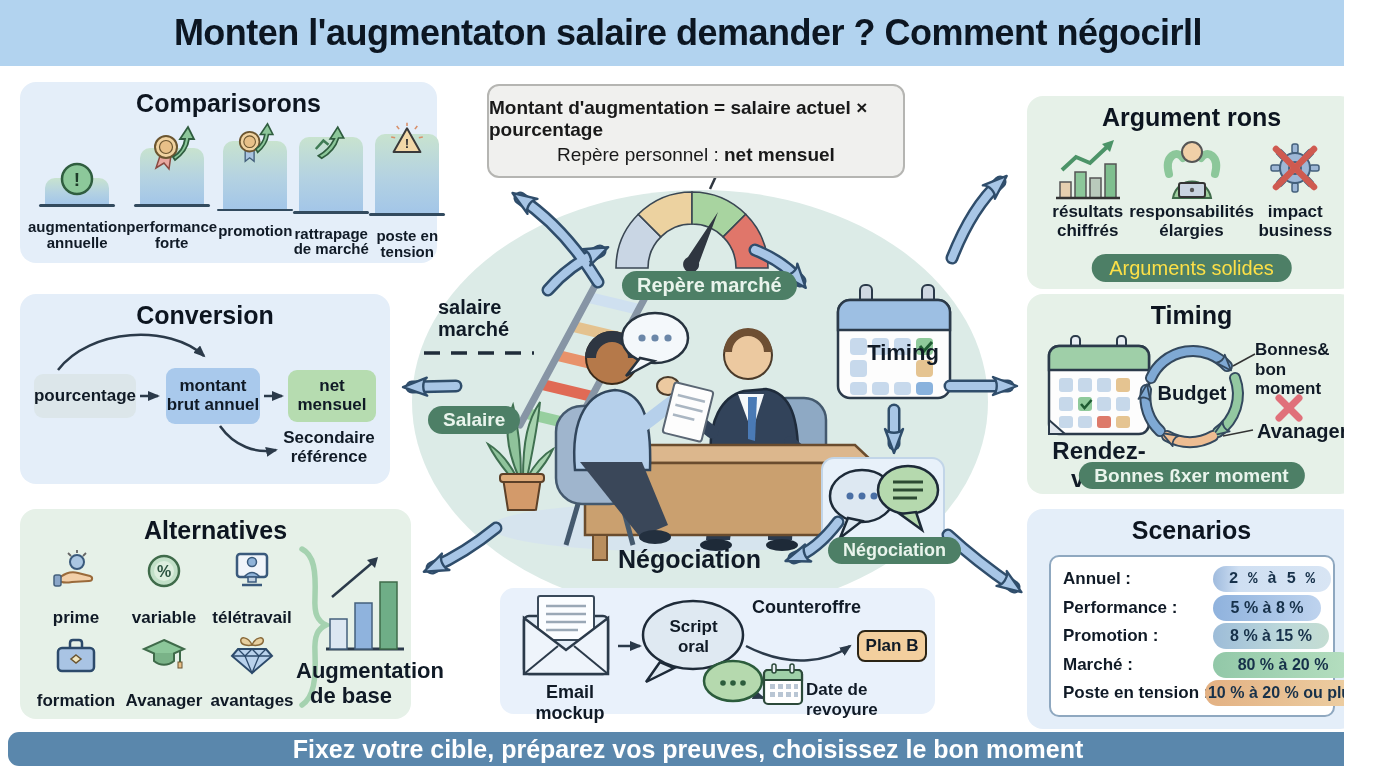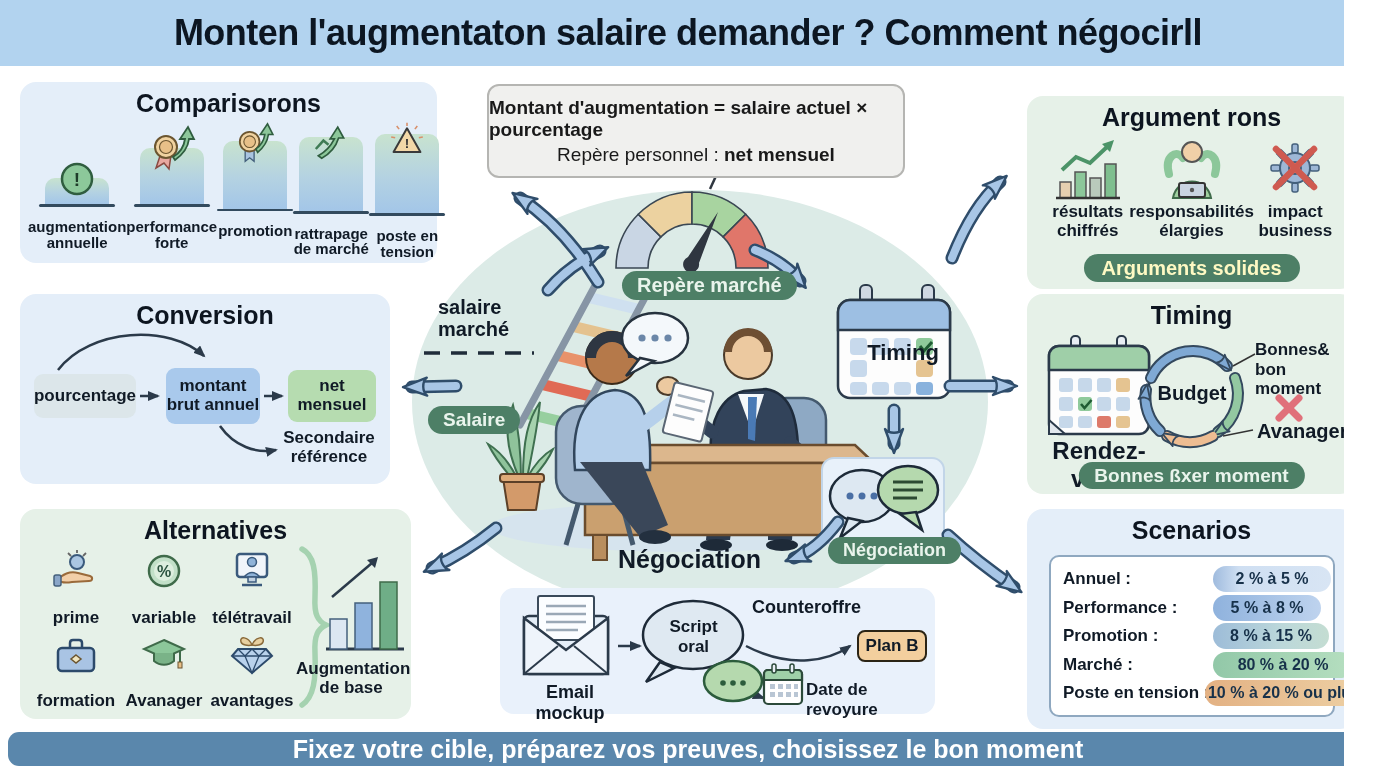--- a/index.html
+++ b/index.html
@@ -37,53 +37,53 @@
   #formula{left:487px;top:84px;width:418px;height:94px;background:#f0f0ee;border:2px solid #b5b5b2;border-radius:12px;
            display:flex;flex-direction:column;align-items:center;justify-content:center;gap:3px;z-index:2;box-sizing:border-box;}
   .f-line{font-size:19px;color:#191919;}
   .fb{font-weight:700;}
   
   #arguments{left:1027px;top:96px;width:329px;height:193px;}
   .arg-row{display:flex;justify-content:space-between;padding:6px 10px 0;}
   .arg-item{width:106px;display:flex;flex-direction:column;align-items:center;}
   .arg-label{font-weight:700;font-size:17px;line-height:1.12;text-align:center;margin-top:2px;}
   .arg-badge{position:absolute;bottom:9px;left:50%;transform:translateX(-50%);}
-  .arg-badge .pillin{background:#4d7f66;color:#fef9c3;font-weight:700;border-radius:18px;padding:3px 18px;font-size:20px;white-space:nowrap;}
+  .arg-badge .pillin{background:#4d7f66;color:#fde047;font-weight:400;border-radius:18px;padding:3px 18px;font-size:20px;white-space:nowrap;}
   
   #conversion{left:20px;top:294px;width:370px;height:190px;}
   .cv-box{position:absolute;font-weight:700;font-size:17px;line-height:1.1;text-align:center;border-radius:9px;
           display:flex;align-items:center;justify-content:center;z-index:2;}
   #cv1{left:14px;top:80px;width:102px;height:44px;background:#dce6ea;}
   #cv2{left:146px;top:74px;width:94px;height:56px;background:#a9c9ec;}
   #cv3{left:268px;top:76px;width:88px;height:52px;background:#b6dcb0;}
   #cv-sec{left:253px;top:134px;width:112px;text-align:center;font-weight:700;font-size:17px;line-height:1.12;}
   
   #alternatives{left:20px;top:509px;width:391px;height:210px;}
   .alt-grid{position:absolute;left:12px;top:38px;width:264px;height:166px;display:grid;
             grid-template-columns:repeat(3,1fr);grid-template-rows:1fr 1fr;}
   .alt-item{display:flex;flex-direction:column;align-items:center;justify-content:flex-end;padding-bottom:2px;}
   .alt-label{font-weight:700;font-size:17px;margin-top:13px;}
-  #alt-result{left:276px;top:150px;width:110px;text-align:center;font-weight:700;font-size:17px;line-height:1.12;}
+  #alt-result{left:276px;top:150px;width:110px;text-align:center;font-weight:700;font-size:22px;line-height:1.12;}
   
   #timing{left:1027px;top:294px;width:329px;height:200px;}
   #tm-rdv{left:6px;top:143px;width:132px;text-align:center;font-weight:700;font-size:24px;}
   #tm-budget{left:120px;top:88px;width:90px;text-align:center;font-weight:700;font-size:20px;}
   #tm-good{left:228px;top:46px;width:100px;font-weight:700;font-size:17px;line-height:1.15;}
   #tm-obj{left:230px;top:126px;width:100px;font-weight:700;font-size:20px;}
   .tm-badge{position:absolute;bottom:7px;left:50%;transform:translateX(-50%);}
   .tm-badge .pillin{background:#4d7f66;color:#e9f4ec;font-weight:700;border-radius:17px;padding:3px 16px;font-size:19px;white-space:nowrap;}
   
   #scenarios{left:1027px;top:509px;width:329px;height:220px;}
   .scen-box{position:absolute;left:22px;top:46px;width:286px;height:162px;background:#fff;border:2px solid #8fa8c0;
             border-radius:10px;padding:8px 0 8px 12px;box-sizing:border-box;display:flex;flex-direction:column;justify-content:space-between;}
   .scen-row{position:relative;height:28px;display:flex;align-items:center;}
   .scen-label{font-weight:700;font-size:17px;white-space:nowrap;}
   .scen-pill{position:absolute;left:150px;top:50%;transform:translateY(-50%);height:26px;border-radius:13px;
              display:flex;align-items:center;justify-content:center;font-weight:700;font-size:16px;color:#17314a;white-space:nowrap;}
-  .scen-row:nth-child(1) .scen-pill{width:118px;background:linear-gradient(90deg,#9fbbde,#cfdff2 22%,#d8e5f4);}
+  .scen-row:nth-child(1) .scen-pill{width:118px;background:linear-gradient(90deg,#9fbbde,#cfdff2 22%,#d8e5f4);font-family:Liberation Mono, monospace;}
   .scen-row:nth-child(2) .scen-pill{width:108px;background:linear-gradient(90deg,#8fb2dd,#bed3ee);}
   .scen-row:nth-child(3) .scen-pill{width:116px;background:linear-gradient(90deg,#9dbcd8,#bcd8da 60%,#c4ddd2);}
   .scen-row:nth-child(4) .scen-pill{width:140px;background:linear-gradient(90deg,#92c8a8,#b6dfc0);}
   .scen-row:nth-child(5) .scen-pill{left:142px;width:158px;background:linear-gradient(90deg,#e3b183,#edd0a4);}
   
   #neg-title{left:618px;top:545px;font-size:25px;font-weight:700;z-index:2;}
   #negotiation{left:500px;top:588px;width:435px;height:126px;background:#e9f1fb;border-radius:14px;}
   .ng-text{position:absolute;font-weight:700;z-index:2;}
   #ng-email{left:10px;top:94px;width:120px;text-align:center;font-size:18px;}
   #ng-script{left:146px;top:29px;width:95px;text-align:center;font-size:17px;line-height:1.15;}

